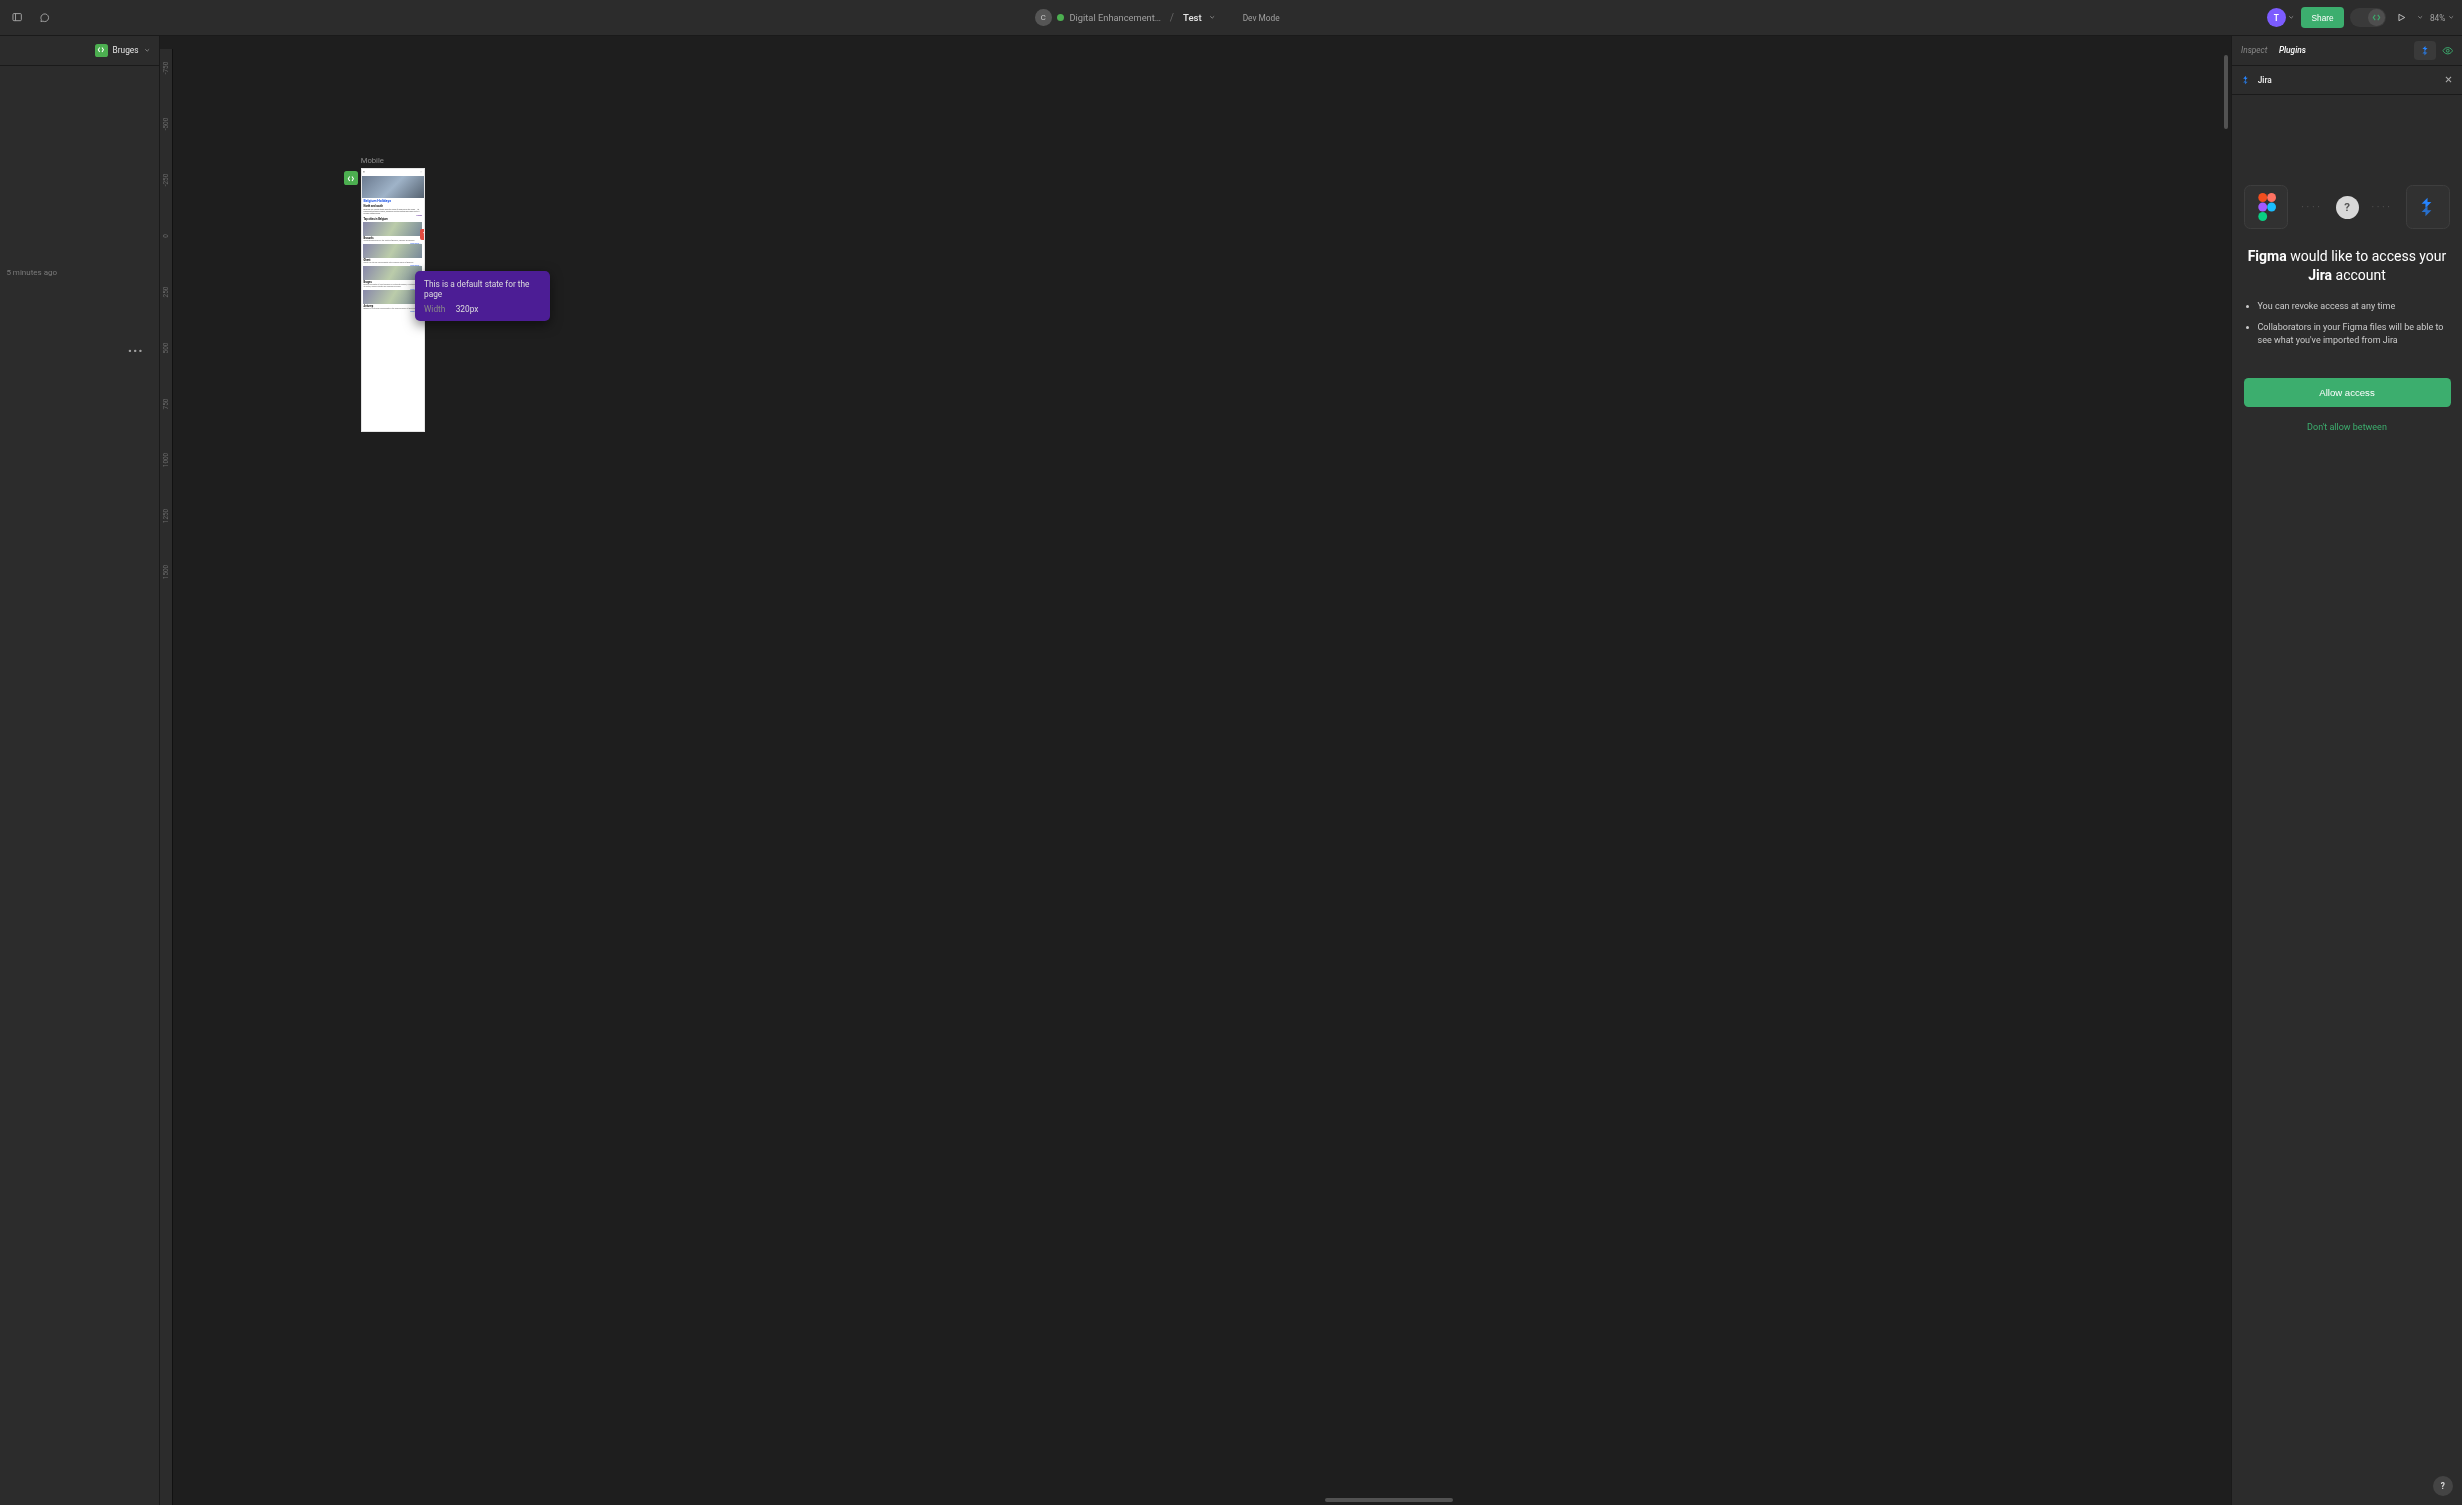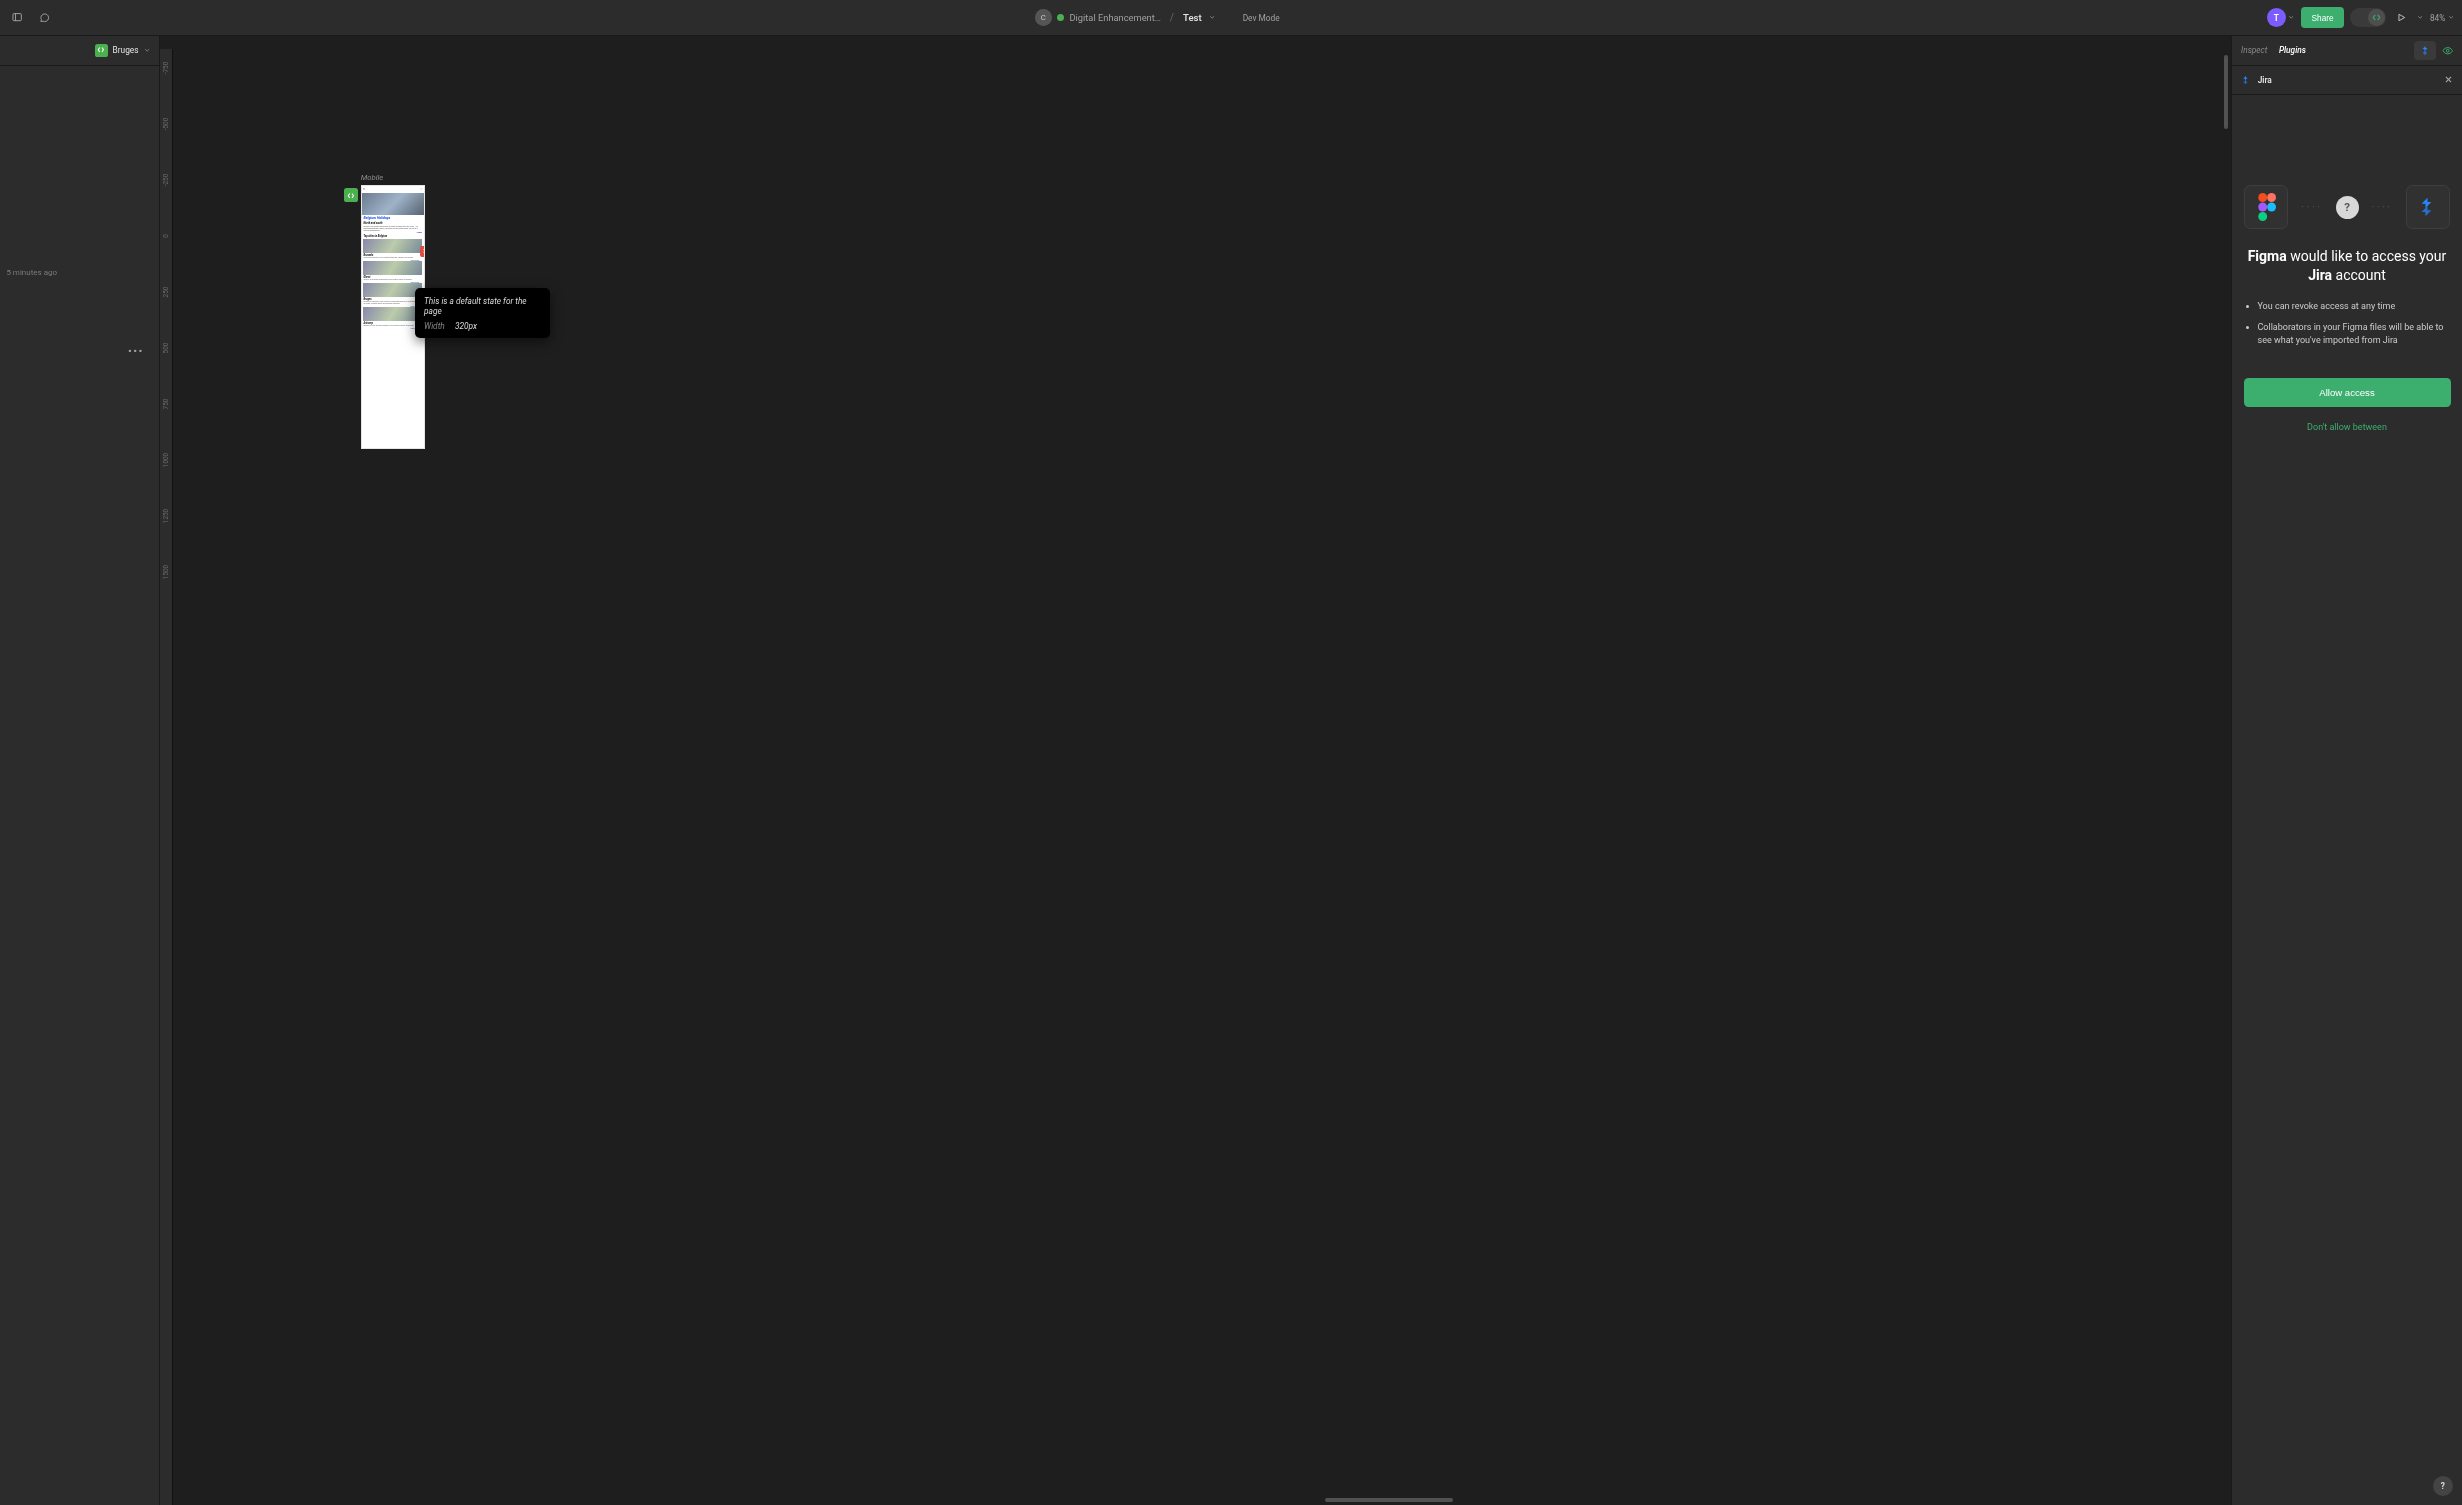--- a/index.html
+++ b/index.html
@@ -113,21 +113,21 @@
     height:56px;display:flex;align-items:flex-start;justify-content:center;
   }
   .ruler-v .vtick span{transform:rotate(-90deg);transform-origin:center;display:block;margin-top:15.4px;}
   .canvas-inner{position:absolute;top:13px;left:13px;right:0;bottom:0;}
   .scroll-overlay{
     position:absolute;right:2.6px;top:6.4px;width:4.5px;height:74px;background:rgba(180,180,180,0.35);border-radius:2.6px;
   }
   .scroll-h{
     position:absolute;left:56%;bottom:2.6px;width:128px;height:4.5px;background:rgba(180,180,180,0.35);border-radius:2.6px;
   }
-  .frame-wrap{position:absolute;left:171px;top:124px;font-style:italic;}
+  .frame-wrap{position:absolute;left:171px;top:107px;}
   .frame-label{color:#8a8a8a;font-size:7.7px;margin-bottom:2.6px;margin-left:16.7px;}
   .frame-row{display:flex;align-items:flex-start;}
   .frame-badge{
     width:14px;height:14px;border-radius:2.6px;background:var(--frame-badge);
     display:flex;align-items:center;justify-content:center;margin-right:2.6px;margin-top:3.8px;
   }
   .frame{
     width:64px;height:264px;background:#fff;position:relative;overflow:hidden;
     border:0.6px solid rgba(0,0,0,0.1);
   }
@@ -147,21 +147,21 @@
   .f-small-b{font-size:1.7px;color:#666;line-height:1.15;}
   .f-link{font-size:1.9px;color:#1a53e8;text-align:right;margin-top:0.6px;}
   .f-link::after{content:" →";}
   .frame-badge svg, .design-badge svg{stroke:#fff;}
   .count-badge{
     position:absolute;right:-8.3px;top:60px;width:12.2px;height:11px;border-radius:1.9px;
     background:var(--badge-red);color:#fff;font-size:5.8px;font-weight:600;
     display:flex;align-items:center;justify-content:center;
   }
   .annot-tooltip{
-    position:absolute;left:71px;top:115px;background:#000000;border-radius:5.1px;
+    position:absolute;left:71px;top:115px;background:#4c1d95;border-radius:5.1px;
     padding:7.7px 9px;min-width:135px;box-shadow:0 3.8px 11.5px rgba(0,0,0,0.5);
   }
   .annot-tooltip .line1{color:#ddd;font-size:8.3px;margin-bottom:5.1px;}
   .annot-tooltip .line2{display:flex;gap:10.3px;font-size:8.3px;}
   .annot-tooltip .k{color:#888;}
   .annot-tooltip .v{color:#ddd;}
   
   .right-panel{
     width:231px;border-left:0.6px solid #1a1a1a;background:var(--bg-panel);
     display:flex;flex-direction:column;

